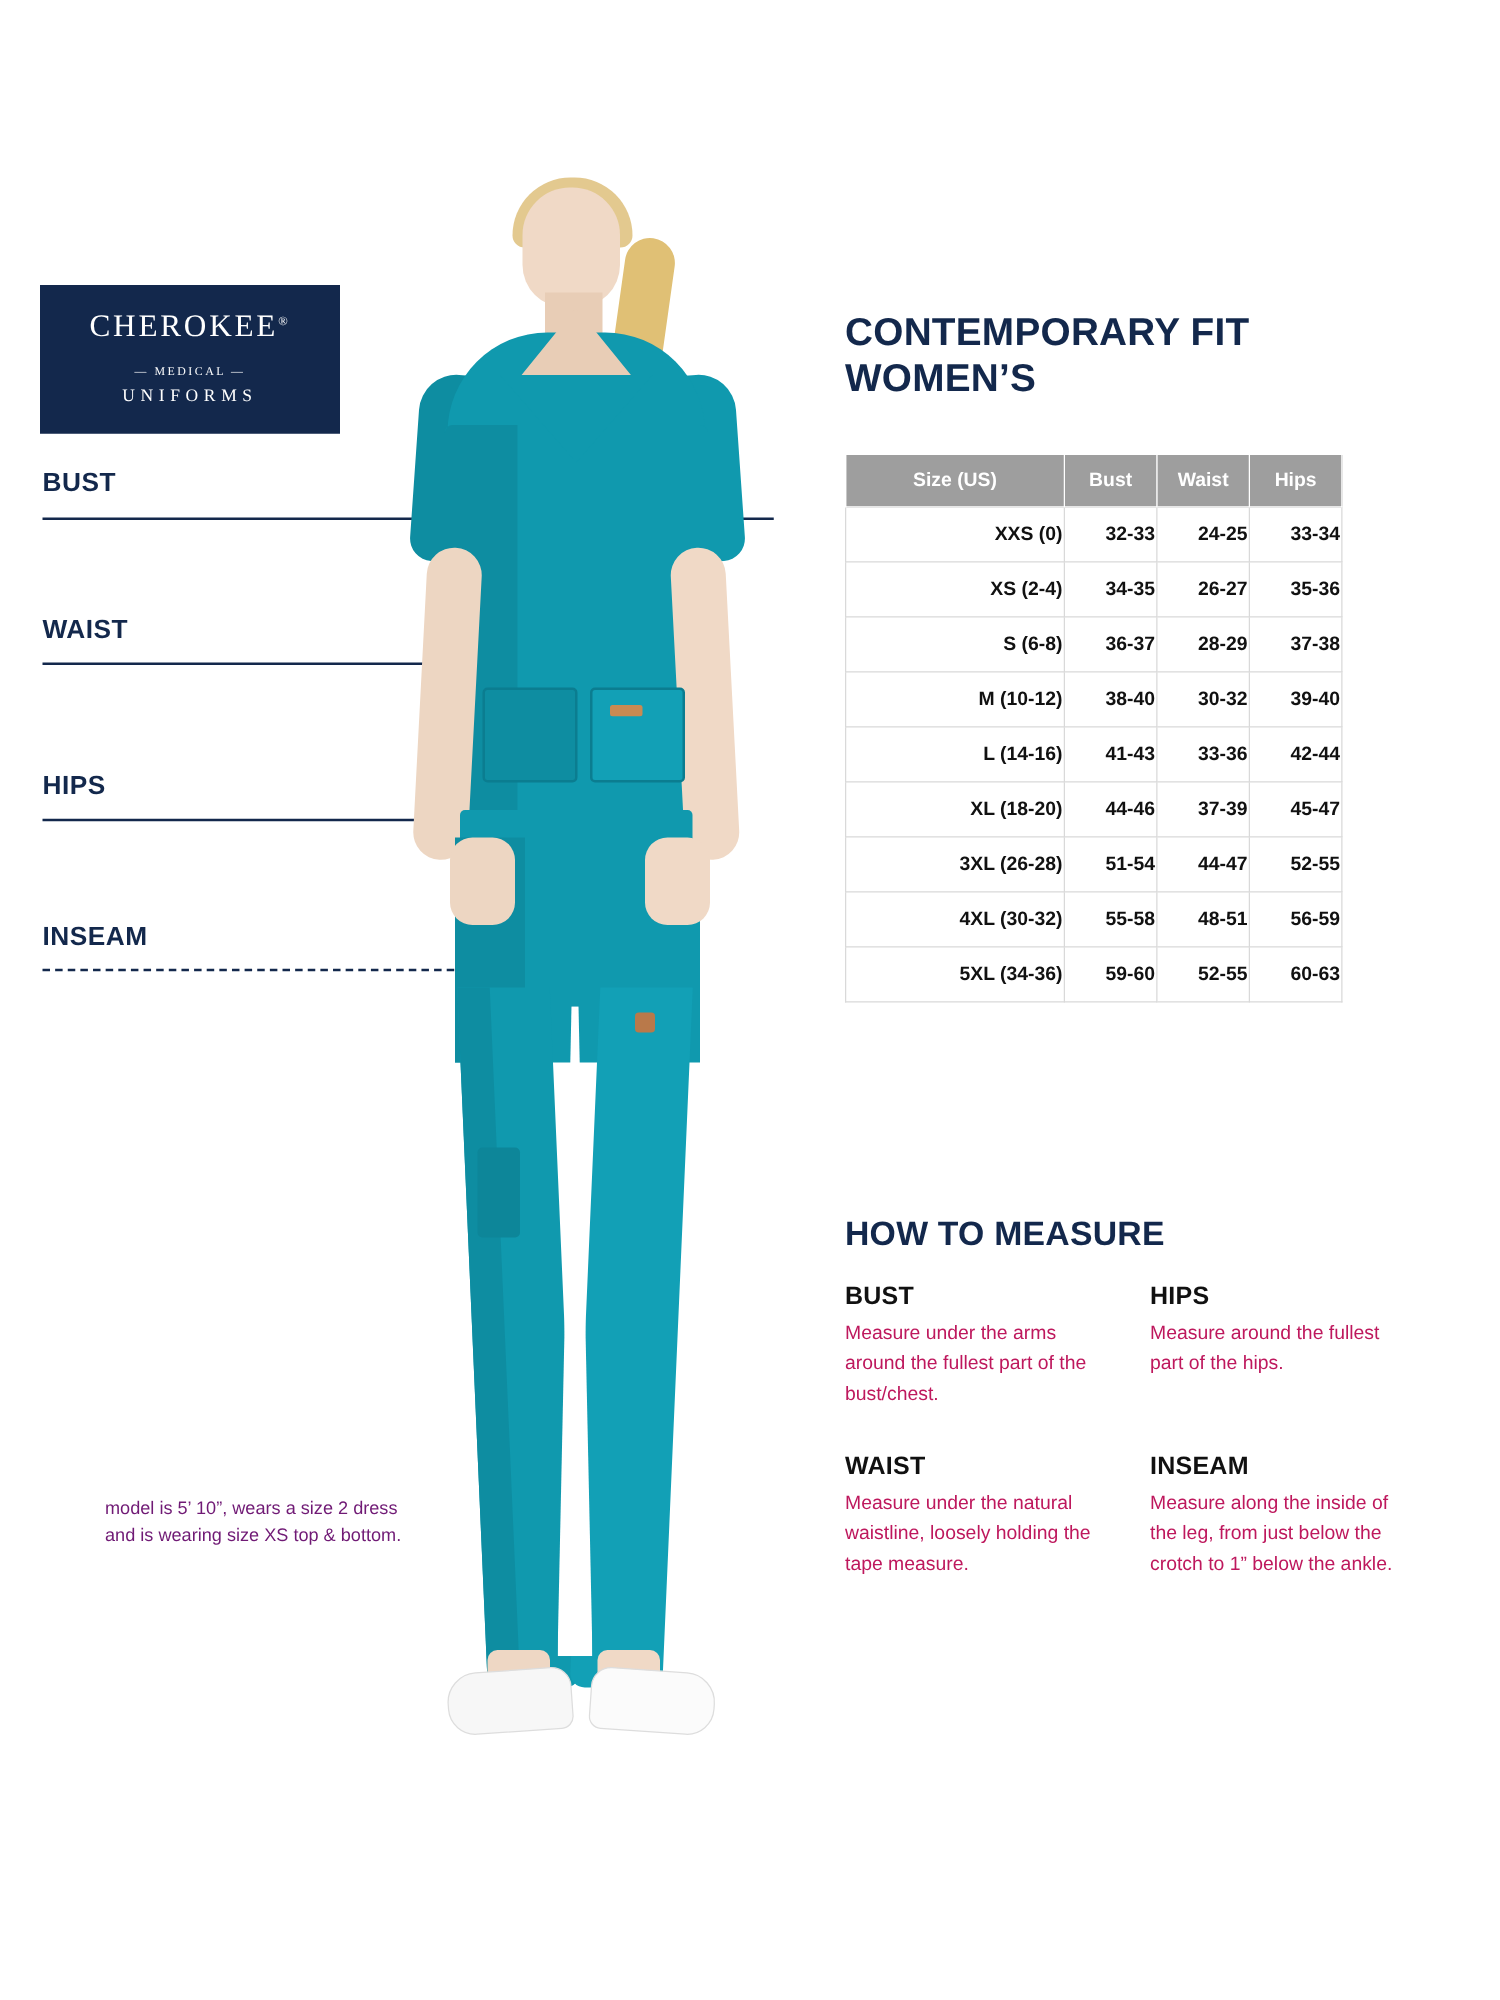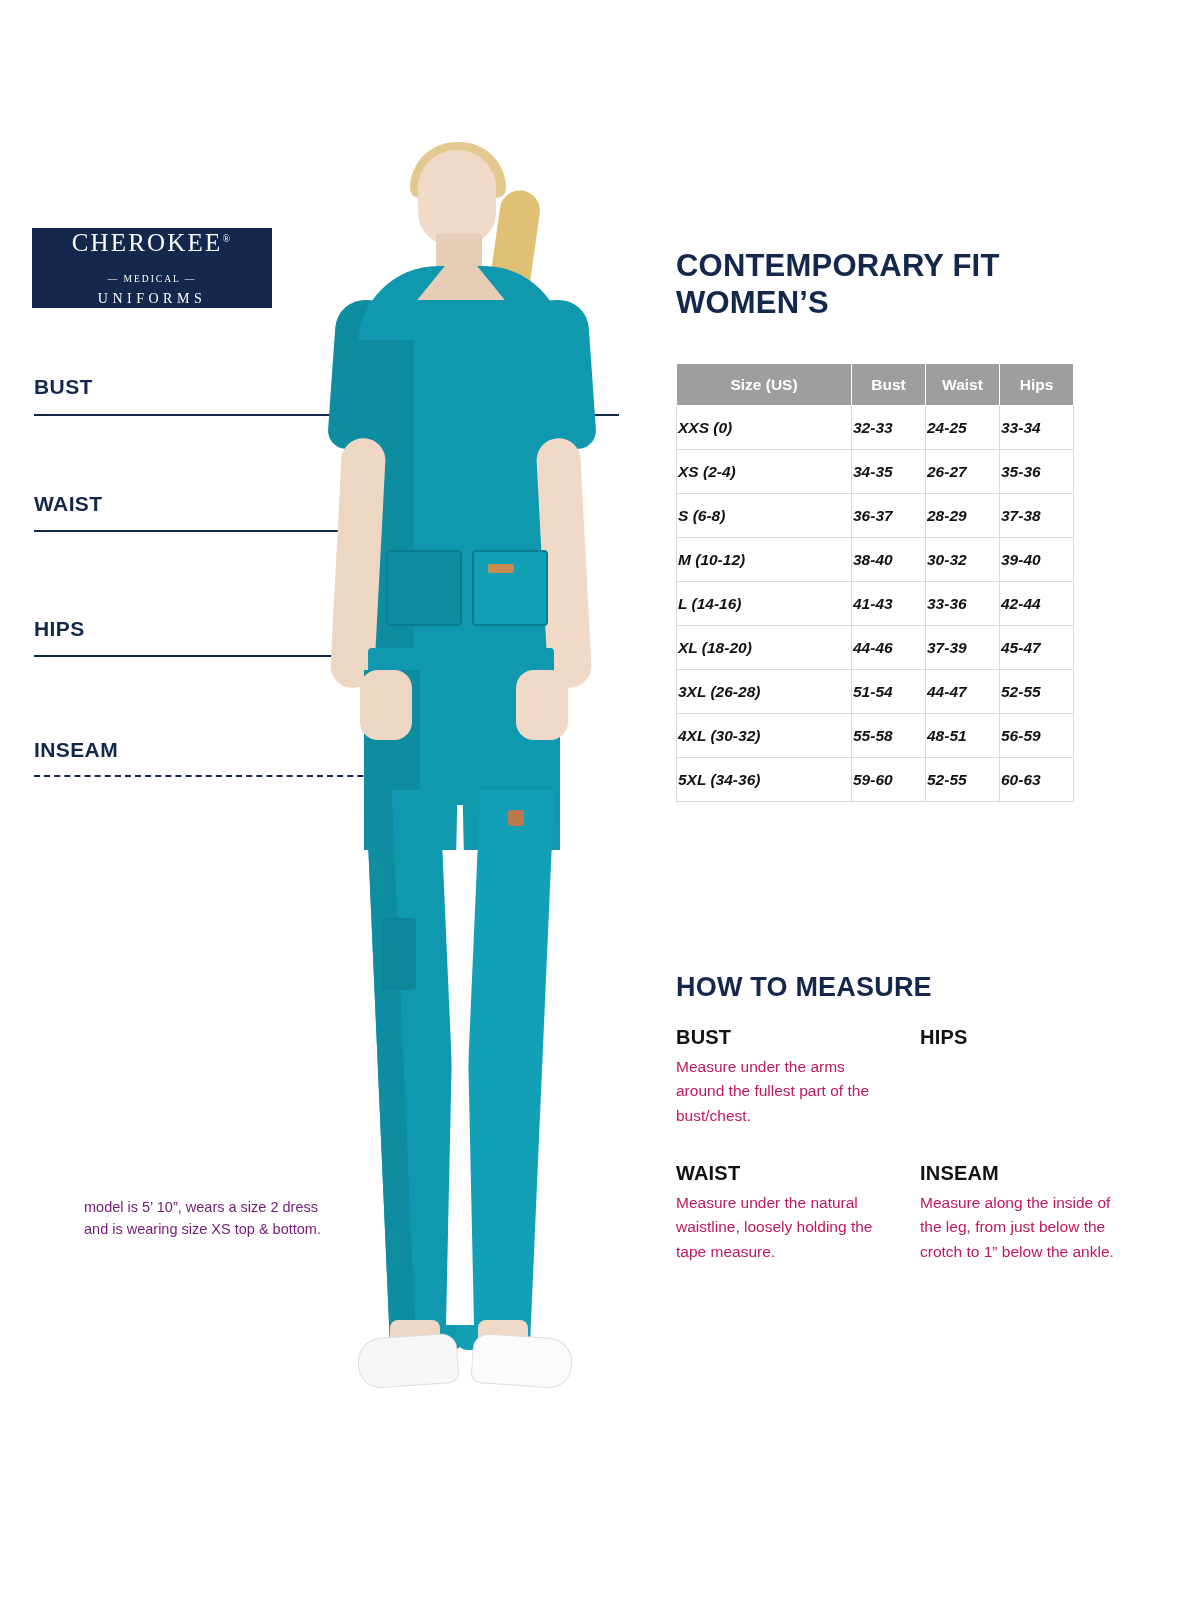--- a/index.html
+++ b/index.html
@@ -29,21 +29,21 @@
     top: 0;
     width: 660px;
     height: 1600px;
   }
 
   .logo-box {
     position: absolute;
     left: 32px;
     top: 228px;
     width: 240px;
-    height: 80px;
+    height: 119px;
     background: #13284c;
     display: flex;
     flex-direction: column;
     align-items: center;
     justify-content: center;
     box-sizing: border-box;
   }
   .logo-box .logo-main {
     color: #ffffff;
     font-family: "Liberation Serif", serif;
@@ -317,25 +317,24 @@
     font-weight: bold;
     height: 39px;
     border: 1px solid #ffffff;
     text-align: center;
     font-family: "Liberation Sans", sans-serif;
   }
   table.size-table th.size-col { width: 172px; }
   table.size-table td {
     border: 1px solid #d9d9d9;
     height: 41px;
-    text-align: left;
+    text-align: right;
     font-size: 15.5px;
     font-weight: bold;
     color: #111111;
-    font-style: italic;
   }
   table.size-table td.size-cell { width: 172px; }
 
   .how-title {
     position: absolute;
     left: 0;
     top: 972px;
     font-size: 27px;
     font-weight: bold;
     color: #13284c;
@@ -514,20 +513,21 @@
 
     <div class="how-title">HOW TO MEASURE</div>
 
     <div class="measure-grid">
       <div class="m-block m-bust">
         <h4>BUST</h4>
         <p>Measure under the arms around the fullest part of the bust/chest.</p>
       </div>
       <div class="m-block m-hips">
         <h4>HIPS</h4>
+        <p>Measure around the fullest part of the hips.</p>
       </div>
       <div class="m-block m-waist">
         <h4>WAIST</h4>
         <p>Measure under the natural waistline, loosely holding the tape measure.</p>
       </div>
       <div class="m-block m-inseam">
         <h4>INSEAM</h4>
         <p>Measure along the inside of the leg, from just below the crotch to 1” below the ankle.</p>
       </div>
     </div>

